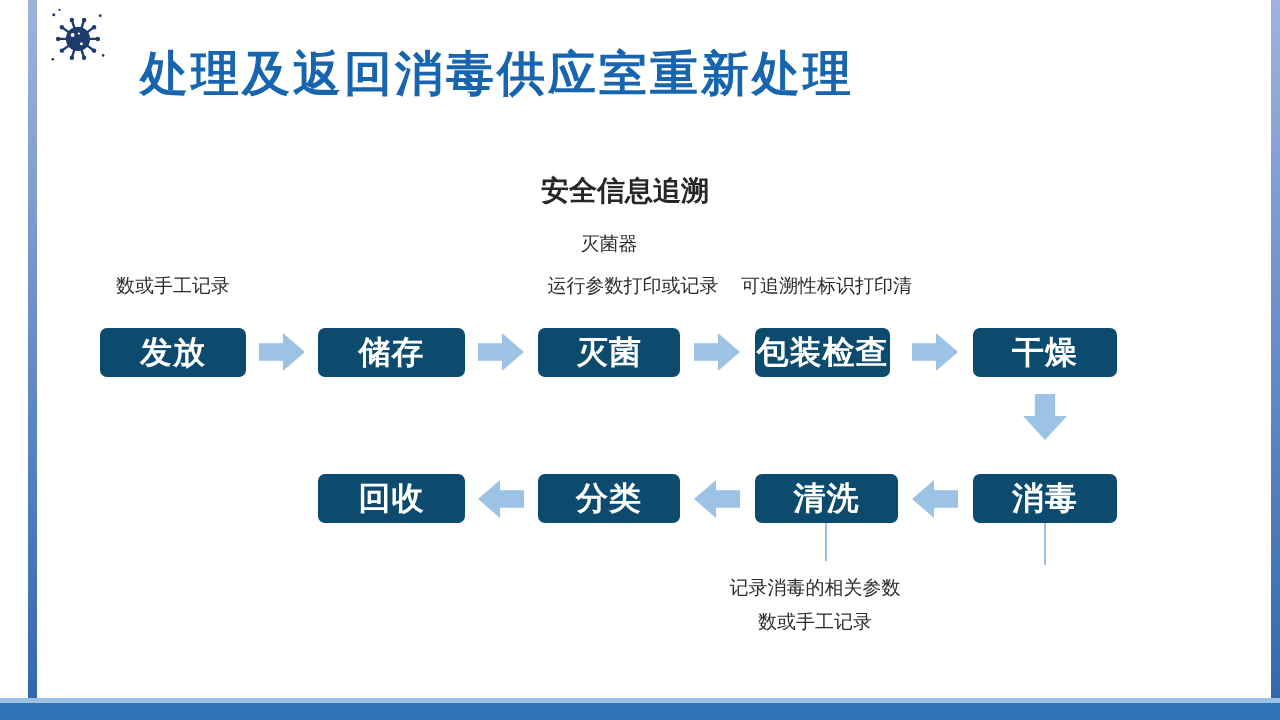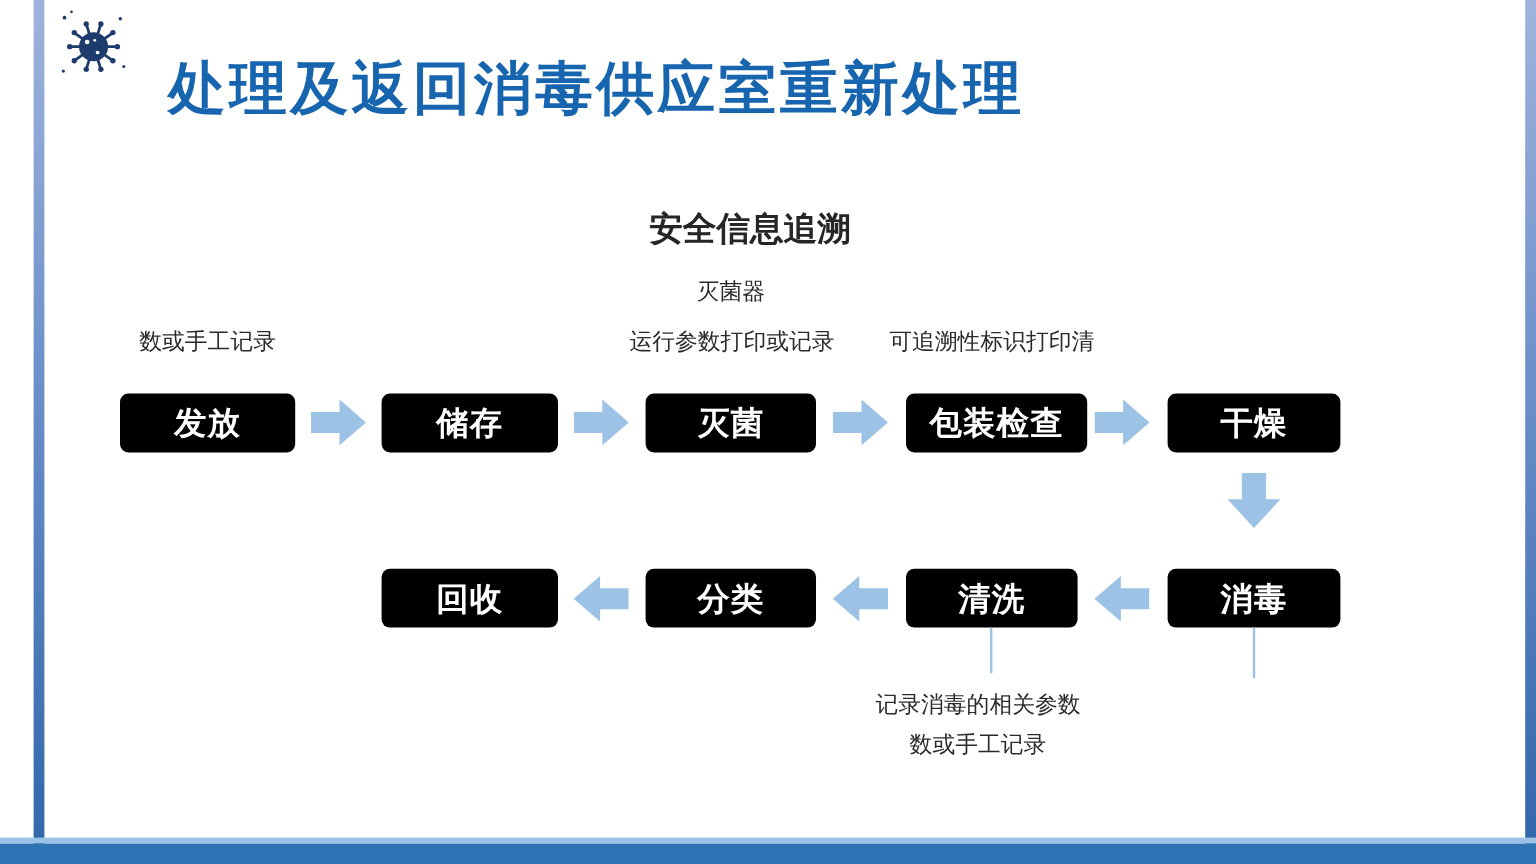--- a/index.html
+++ b/index.html
@@ -27,22 +27,22 @@
   }
   .caption {
     position:absolute; left:465px; top:172px; width:320px;
     text-align:center; font-size:28px; font-weight:600; color:#262626;
   }
   .note {
     position:absolute; text-align:center; font-size:19px; color:#2B2B2B; line-height:24px;
   }
   .node {
     position:absolute; height:49px; top:328px;
-    background:#000000; border-radius:7px;
-    color:#ffffff; font-size:27px; font-weight:bold;
+    background:#0c4a6e; border-radius:7px;
+    color:#ffffff; font-size:32px; font-weight:bold;
     display:flex; align-items:center; justify-content:center;
     letter-spacing:1px;
   }
   .node.bottom { top:474px; }
 
   .arr { position:absolute; background:#9CC2E5; }
   .arr-r {
     width:46px; height:38px; top:333px;
     clip-path:polygon(0 27%, 52% 27%, 52% 0, 100% 50%, 52% 100%, 52% 73%, 0 73%);
   }
@@ -105,30 +105,30 @@
       </g>
     </g>
   </svg>
 
   <h1 class="title">处理及返回消毒供应室重新处理</h1>
 
   <div class="caption">安全信息追溯</div>
 
   <div class="note" style="left:100px; top:274px; width:146px;">数或手工记录</div>
   <div class="note" style="left:538px; top:232px; width:142px;">灭菌器</div>
-  <div class="note" style="left:500px; top:274px; width:220px;text-align:center;">运行参数打印或记录</div>
+  <div class="note" style="left:523px; top:274px; width:220px;text-align:center;">运行参数打印或记录</div>
   <div class="note" style="left:722px; top:274px; width:209px;">可追溯性标识打印清</div>
 
   <div class="node" style="left:100px; width:146px;">发放</div>
   <div class="arr arr-r" style="left:259px;"></div>
   <div class="node" style="left:318px; width:147px;">储存</div>
   <div class="arr arr-r" style="left:478px;"></div>
   <div class="node" style="left:538px; width:142px;">灭菌</div>
   <div class="arr arr-r" style="left:694px;"></div>
-  <div class="node" style="left:755px; width:151px;">包装检查</div>
+  <div class="node" style="left:755px; width:135px;">包装检查</div>
   <div class="arr arr-r" style="left:912px;"></div>
   <div class="node" style="left:973px; width:144px;">干燥</div>
 
   <div class="arr arr-d"></div>
 
   <div class="node bottom" style="left:318px; width:147px;">回收</div>
   <div class="arr arr-l" style="left:478px;"></div>
   <div class="node bottom" style="left:538px; width:142px;">分类</div>
   <div class="arr arr-l" style="left:694px;"></div>
   <div class="node bottom" style="left:755px; width:143px;">清洗</div>

